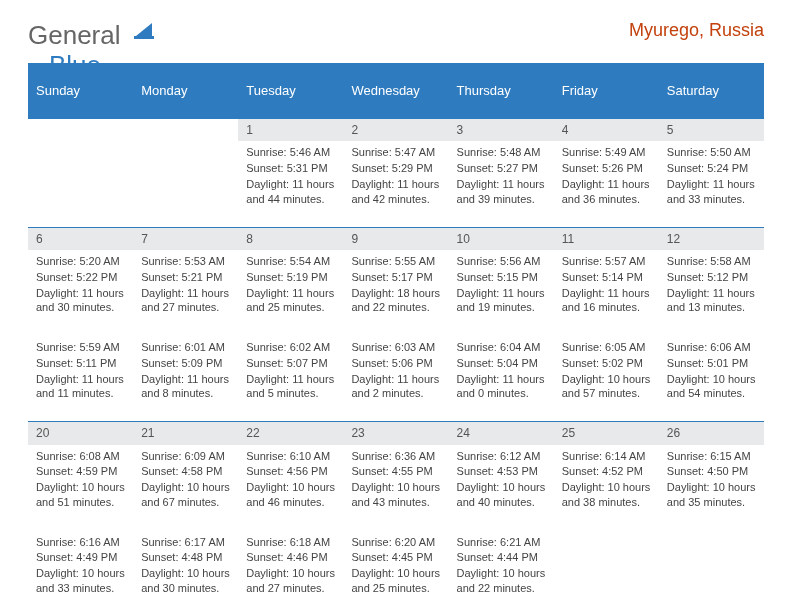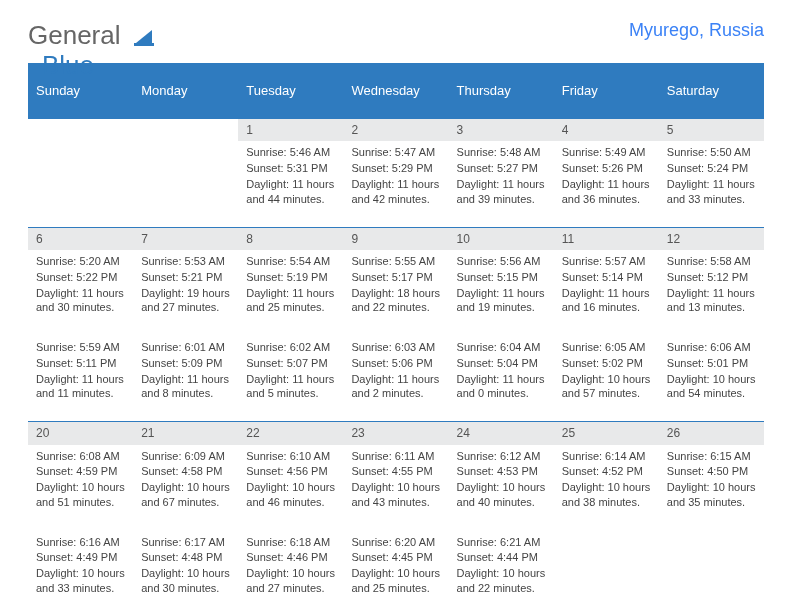--- a/index.html
+++ b/index.html
@@ -12,29 +12,29 @@
     padding: 20px 28px;
   }
   .header {
     display: flex;
     justify-content: space-between;
     align-items: flex-start;
     margin-bottom: 12px;
   }
   .logo {
     display: flex;
-    align-items: flex-end;
+    align-items: flex-start;
     gap: 10px;
   }
   .logo-text-gen { font-size: 26px; color: #666; font-weight: 400; }
   .logo-text-blue { font-size: 26px; color: #2f7bbf; font-weight: 400; }
   .logo-sail { margin-left: 3px; }
   .title-block { text-align: right; }
   .title-month { font-size: 30px; color: #333; font-weight: 400; margin-bottom: 2px; }
-  .title-loc { font-size: 18px; color: #3b82f6; font-weight: 400; }
+  .title-loc { font-size: 18px; color: #c2410c; font-weight: 400; }
   .calendar { width: 100%; border-collapse: collapse; table-layout: fixed; }
   .calendar th {
     background: #2f7bbf;
     color: #fff;
     font-weight: 400;
     font-size: 13px;
     text-align: left;
     padding: 20px 8px;
     margin-left: 22px;
   }
@@ -69,21 +69,21 @@
         <polygon points="2,16 18,16 18,3" fill="#2f7bbf"></polygon>
         <rect x="0" y="16" width="20" height="3" fill="#2f7bbf"></rect>
       </svg>
     </span>
     <br>
   </div>
   <div class="title-block">
     <div class="title-loc">Myurego, Russia</div>
   </div>
 </div>
-<div style="position:absolute; top:50px; left:42px;">
+<div style="position:absolute; top:50px; left:49px;">
   <span class="logo-text-blue">Blue</span>
 </div>
 
 <table class="calendar">
   <thead>
     <tr id="weekday-row">
         <th>Sunday</th>
         <th>Monday</th>
         <th>Tuesday</th>
         <th>Wednesday</th>
@@ -155,21 +155,21 @@
           <div class="cell-body">
             <div>Sunrise: 5:20 AM</div>
             <div>Sunset: 5:22 PM</div>
             <div>Daylight: 11 hours and 30 minutes.</div>
           </div>
         </td>
         <td>
           <div class="cell-body">
             <div>Sunrise: 5:53 AM</div>
             <div>Sunset: 5:21 PM</div>
-            <div>Daylight: 19 hours and 27 minutes.</div>
+            <div>Daylight: 11 hours and 27 minutes.</div>
           </div>
         </td>
         <td>
           <div class="cell-body">
             <div>Sunrise: 5:54 AM</div>
             <div>Sunset: 5:19 PM</div>
             <div>Daylight: 11 hours and 25 minutes.</div>
           </div>
         </td>
         <td>
@@ -278,21 +278,21 @@
         </td>
         <td>
           <div class="cell-body">
             <div>Sunrise: 6:10 AM</div>
             <div>Sunset: 4:56 PM</div>
             <div>Daylight: 10 hours and 46 minutes.</div>
           </div>
         </td>
         <td>
           <div class="cell-body">
-            <div>Sunrise: 6:11 AM</div>
+            <div>Sunrise: 6:36 AM</div>
             <div>Sunset: 4:55 PM</div>
             <div>Daylight: 10 hours and 43 minutes.</div>
           </div>
         </td>
         <td>
           <div class="cell-body">
             <div>Sunrise: 6:12 AM</div>
             <div>Sunset: 4:53 PM</div>
             <div>Daylight: 10 hours and 40 minutes.</div>
           </div>

